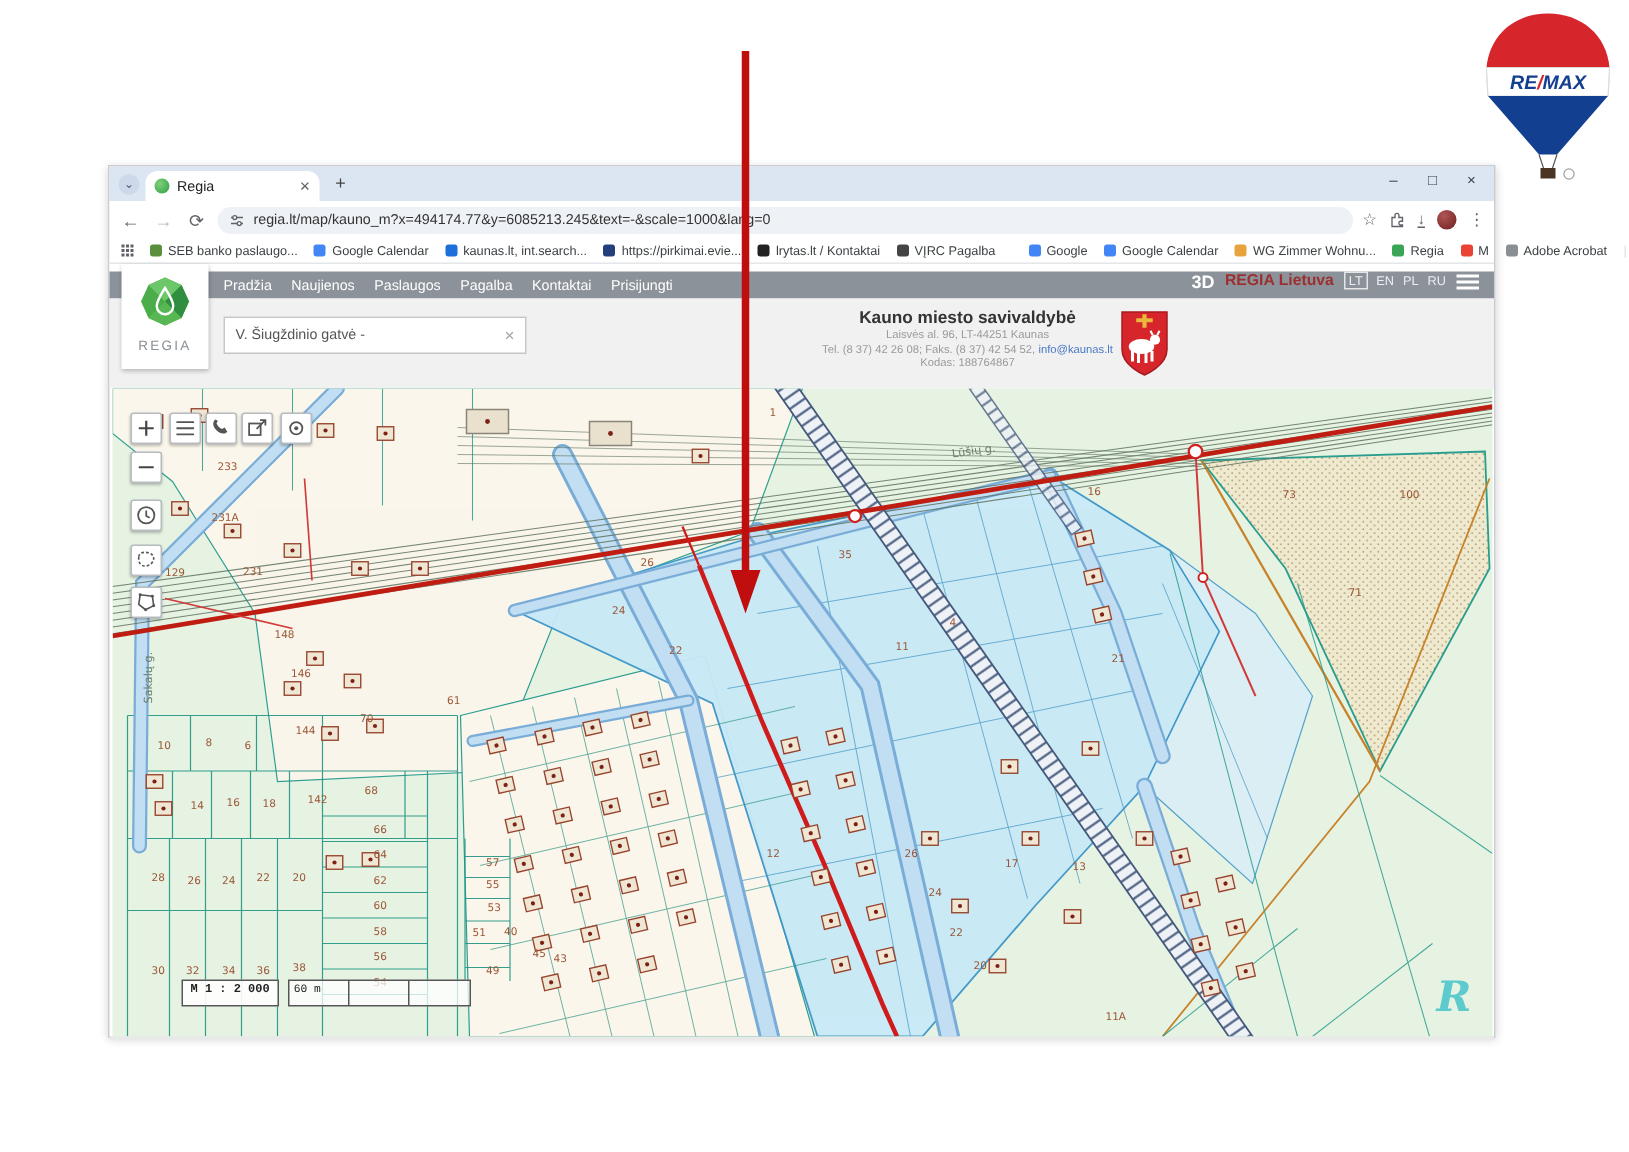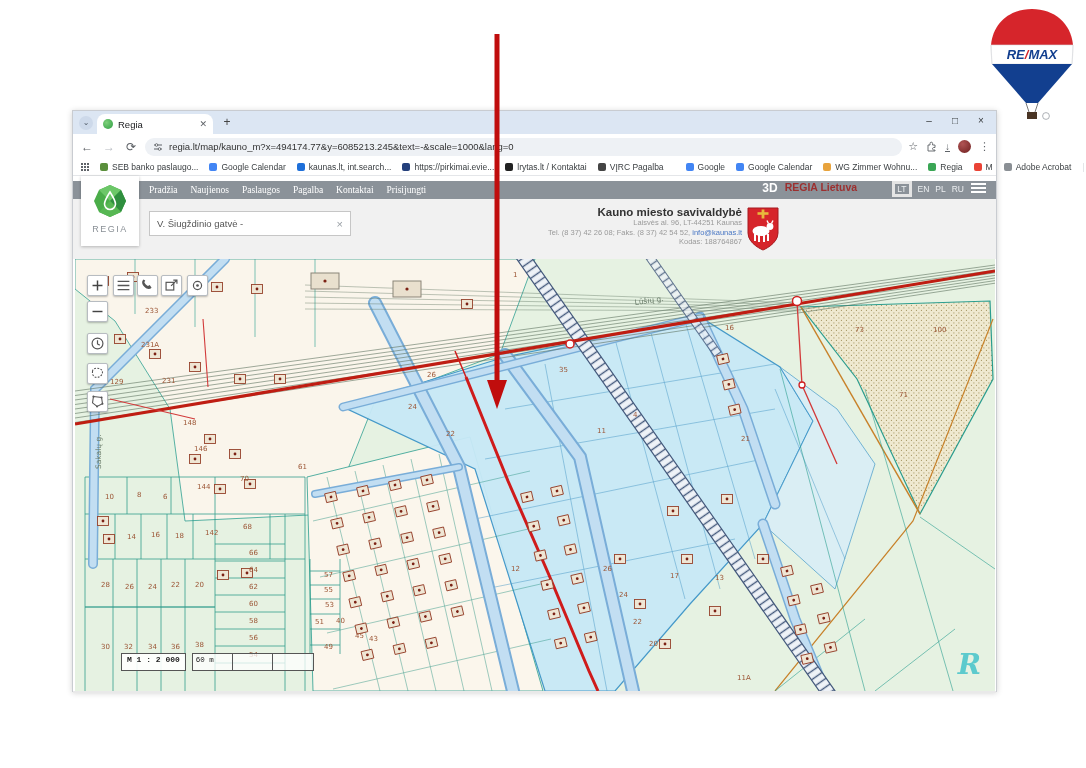--- a/index.html
+++ b/index.html
@@ -29,34 +29,34 @@
   .bm { display:flex; align-items:center; gap:4px; white-space:nowrap; }
   .bm i { width:8px; height:8px; border-radius:2px; display:inline-block; }
   .bm-spacer { flex:1; }
   .apps-grid { display:grid; grid-template-columns:repeat(3,2px); grid-gap:1px; }
   .apps-grid b { width:2px; height:2px; background:#5f6368; }
 
   
   .site { position:relative; height:517px; }
   .site-gap { height:5px; background:#fff; }
   .sitenav { height:18px; background:#8b9299; display:flex; align-items:center; padding-left:76px; gap:13px; position:relative; }
-  .sitenav a { color:#fff; font-size:9.5px; text-decoration:none;font-family:Liberation Serif, serif; }
+  .sitenav a { color:#fff; font-size:9.5px; text-decoration:none; }
   .nav-right { position:absolute; right:10px; top:0; height:18px; display:flex; align-items:flex-start; gap:7px; }
   .three-d { color:#fff; font-weight:bold; font-size:12px; }
   .brand { color:#9c2f2f; font-weight:bold; font-size:10.5px; }
   .lang { color:#eceff1; font-size:8.5px; }
-  .lang.sel { border:3px solid #e5e5e5; padding:0 2px;margin-left:28px; }
+  .lang.sel { border:1px solid #e5e5e5; padding:0 2px; }
   .burger div { width:15px; height:2px; background:#fff; margin:2px 0; }
   .logo-panel { position:absolute; left:8px; top:0; width:58px; height:70px; background:#fff; box-shadow:0 1px 3px rgba(0,0,0,.25); z-index:5; text-align:center; }
   .logo-word { font-size:9px; letter-spacing:1.5px; color:#8a9096; }
   .siteheader { height:60px; background:#f1f1f1; position:relative; }
   .search { position:absolute; left:76px; top:12px; width:202px; height:25px; background:#fff; border:1px solid #c6c6c6; display:flex; align-items:center; padding:0 7px; }
   .search span.q { flex:1; font-size:9.5px; color:#555; }
   .search span.x { color:#9aa0a6; font-size:11px; }
-  .muni { position:absolute; right:254px; top:7px; text-align:right;margin-left:35px; }
+  .muni { position:absolute; right:254px; top:7px; text-align:center;margin-left:35px; }
   .muni .name { font-size:11.5px; font-weight:bold; color:#333; }
   .muni .line { font-size:7.5px; color:#9a9a9a; line-height:9.5px; }
   .muni .line a { color:#4a78c4; text-decoration:none; }
   .coa { position:absolute; right:216px; top:7px; }
 
   
   .map { position:relative; margin:0 2px; width:920px; height:432px; background:#e6f2e2; overflow:hidden; }
   .map svg.base { position:absolute; left:0; top:0; }
   .ctrl { position:absolute; width:21px; height:21px; background:#fff; border:1px solid #b7bcc1; border-radius:2px; box-shadow:0 1px 2px rgba(0,0,0,.25); display:flex; align-items:center; justify-content:center; z-index:6; }
   .scalebar { position:absolute; left:6px; bottom:20px; display:flex; z-index:6; font-family:Liberation Mono, monospace;margin-left:40px; }

